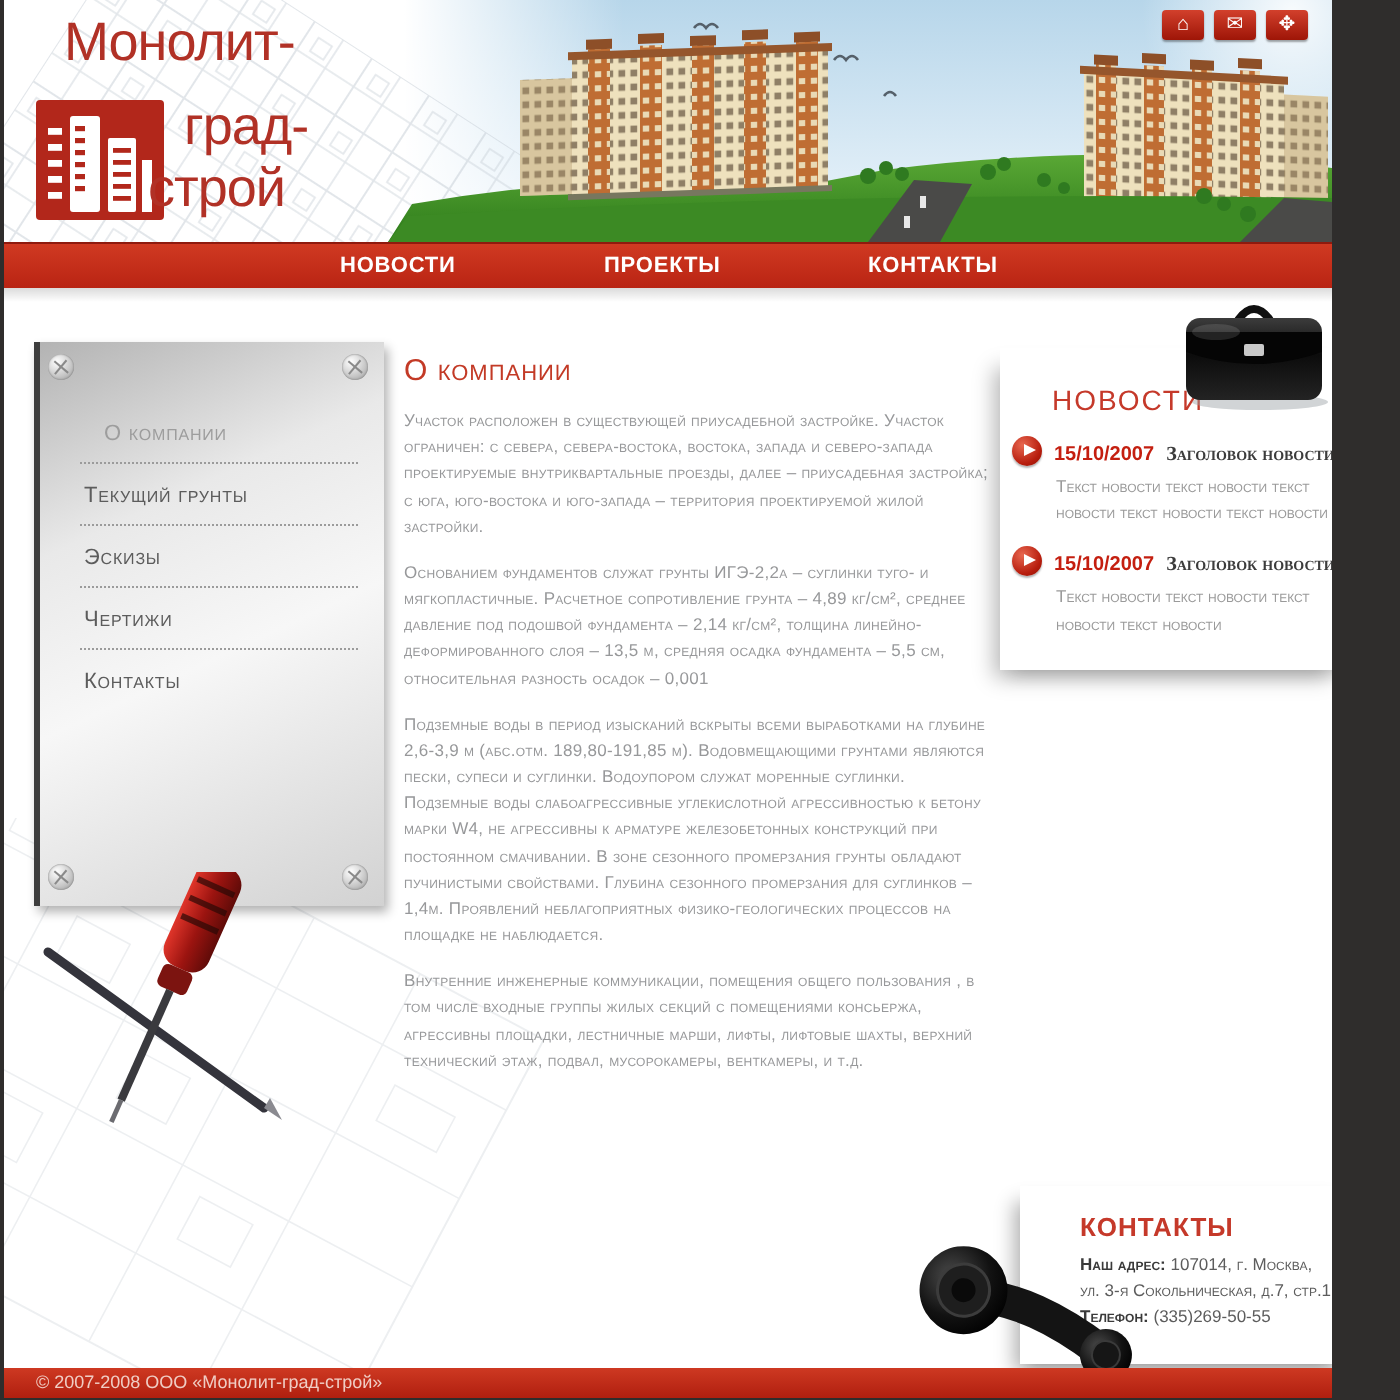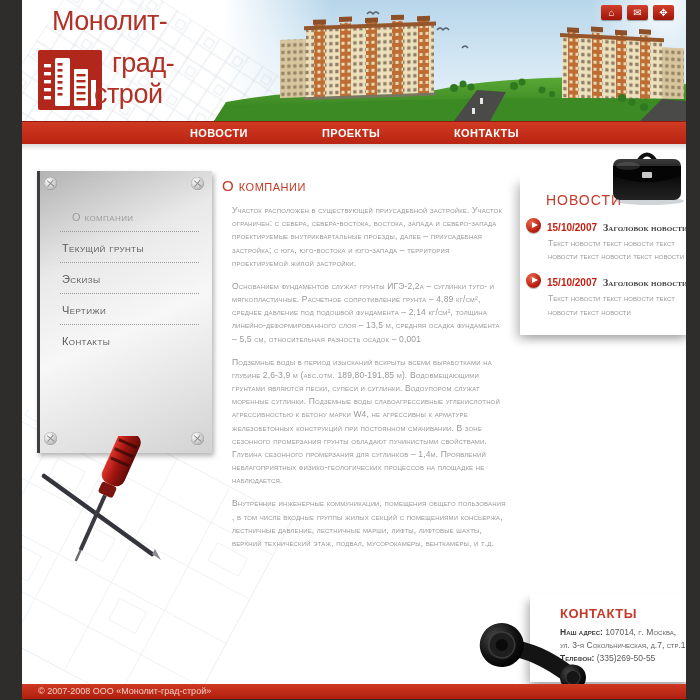--- a/index.html
+++ b/index.html
@@ -1,21 +1,21 @@
 <!DOCTYPE html>
 <html lang="ru"><head>
 <meta charset="utf-8">
 <style>
   html,body{margin:0;padding:0;}
   body{
     width:700px;height:700px;position:relative;overflow:hidden;
     background:#2f2d2c;
     font-family:"Liberation Sans", sans-serif;
   }
-  .page{position:absolute;left:22px;top:0;width:664px;height:700px;border-radius:21px;}
+  .page{position:absolute;left:2px;top:0;width:664px;height:700px;border-radius:21px;}
 
   
   .header{position:relative;height:121px;background:#ffffff;overflow:hidden;}
   .header-art{position:absolute;left:0;top:0;}
   .logo{position:absolute;left:6px;top:2px;width:200px;height:117px;z-index:5;cursor:pointer;}
   .logo-line{position:absolute;color:#b13126;font-size:27px;letter-spacing:-0.5px;}
   .logo-l1{left:24px;top:4px;}
   .logo-l2{left:84px;top:46px;}
   .logo-l3{left:66px;top:77px;}
   .logo-icon{position:absolute;left:10px;top:48px;}
@@ -54,21 +54,21 @@
     padding:10px 0 8px 2px;border-bottom:1px dotted #9b9b9b;cursor:pointer;}
   .menu-item:last-child{border-bottom:none;}
   .menu-item.active{color:#9d9d9d;padding-left:12px;cursor:default;}
 
   .tools{position:absolute;left:8px;top:292px;z-index:3;}
 
   
   .article{position:absolute;left:200px;top:33px;width:294px;z-index:2;}
   .article h1{margin:0;font-size:15px;font-weight:normal;font-variant:small-caps;
     color:#c33a26;letter-spacing:.5px;}
-  .article p{margin:10px 10px 0;font-size:8.5px;font-variant:small-caps;color:#97989a;
+  .article p{margin:10px 0 0;font-size:8.5px;font-variant:small-caps;color:#97989a;
     line-height:1.55;letter-spacing:.15px;}
 
   
   .news{position:absolute;left:498px;top:30px;width:174px;padding-bottom:12px;background:#fff;z-index:2;
     box-shadow:-6px 7px 10px -3px rgba(0,0,0,.28),4px 5px 8px -3px rgba(0,0,0,.16);}
   .news-title{margin:18px 0 10px 26px;font-size:14px;color:#c5392a;letter-spacing:1px;}
   .news-head{display:flex;align-items:flex-end;gap:6px;margin:10px 4px 4px 6px;}
   .bullet{position:relative;width:15px;height:15px;border-radius:50%;flex:0 0 15px;
     background:radial-gradient(circle at 35% 30%,#e86750,#b71d0d 65%,#8a1004);
     box-shadow:0 1px 1px rgba(0,0,0,.3);}
@@ -297,21 +297,21 @@
         <line x1="88" y1="62" x2="88" y2="122" stroke="#3a3a3e" stroke-width="4"></line>
         <line x1="88" y1="122" x2="88" y2="134" stroke="#6b6b70" stroke-width="2.4"></line>
       </g>
     </svg>
 
     <div class="article">
       <h1>О компании</h1>
       <p>Участок расположен в  существующей приусадебной застройке. Участок ограничен: с севера, севера-востока, востока, запада и северо-запада проектируемые внутриквартальные проезды, далее – приусадебная застройка; с юга, юго-востока и юго-запада – территория проектируемой жилой застройки.</p>
       <p>Основанием фундаментов служат грунты ИГЭ-2,2а – суглинки туго- и мягкопластичные. Расчетное сопротивление грунта – 4,89 кг/см², среднее давление под подошвой фундамента – 2,14 кг/см², толщина линейно-деформированного слоя – 13,5 м, средняя осадка фундамента – 5,5 см, относительная разность осадок – 0,001</p>
       <p>Подземные воды в период изысканий вскрыты всеми выработками на глубине 2,6-3,9 м (абс.отм. 189,80-191,85 м). Водовмещающими грунтами являются пески, супеси и суглинки. Водоупором служат моренные суглинки. Подземные воды слабоагрессивные углекислотной агрессивностью к бетону марки W4, не агрессивны к арматуре железобетонных конструкций при постоянном смачивании. В зоне сезонного промерзания грунты обладают пучинистыми свойствами. Глубина сезонного промерзания для суглинков – 1,4м. Проявлений неблагоприятных физико-геологических процессов на площадке не наблюдается.</p>
-      <p>Внутренние инженерные коммуникации, помещения общего пользования , в том числе входные группы жилых секций с помещениями консьержа, лестничные давление, лестничные марши, лифты, лифтовые шахты, верхний технический этаж, подвал, мусорокамеры, венткамеры, и т.д.</p>
+      <p>Внутренние инженерные коммуникации, помещения общего пользования , в том числе входные группы жилых секций с помещениями консьержа, агрессивны площадки, лестничные марши, лифты, лифтовые шахты, верхний технический этаж, подвал, мусорокамеры, венткамеры, и т.д.</p>
     </div>
 
     <div class="news">
       <div class="news-title">НОВОСТИ</div>
 
       <div>
         <div class="news-head">
           <span class="bullet"></span>
           <span class="news-date">15/10/2007</span>
           <span class="news-head-title">Заголовок новости</span>

